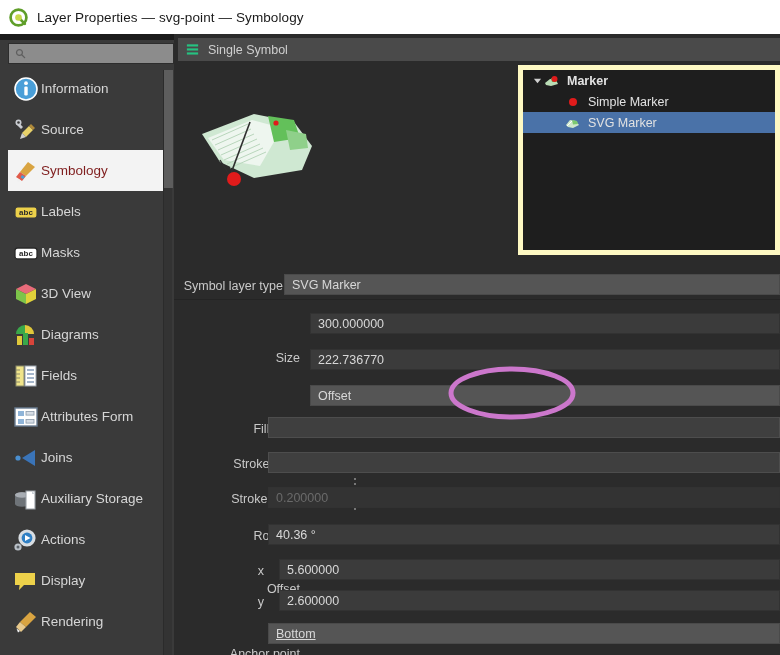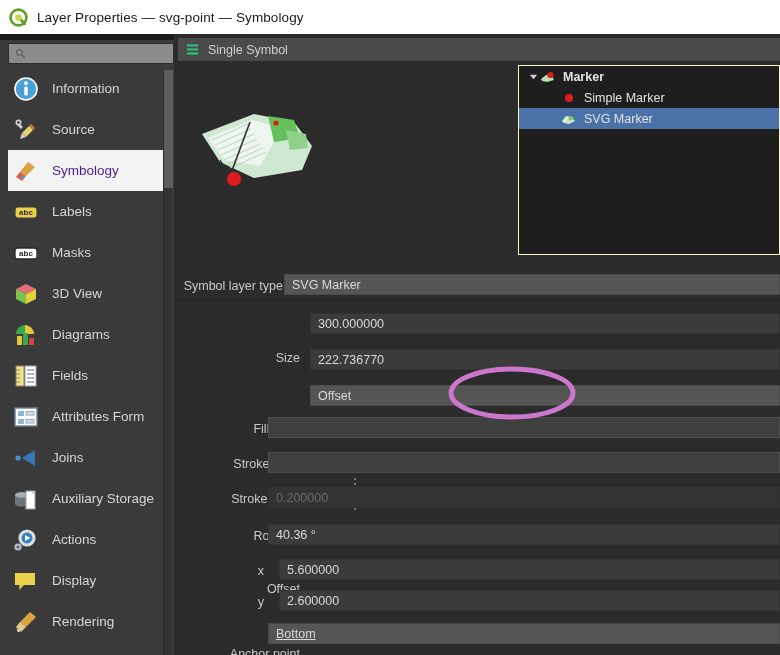--- a/index.html
+++ b/index.html
@@ -39,23 +39,23 @@
     color: #2a2a2a; width: 130px;
   }
   .navlist {
     position: absolute; left: 8px; top: 28px; width: 155px; height: 593px;
     overflow: hidden; background: #3a3a3a;
   }
   .navitem {
     position: relative; height: 41px; display: flex; align-items: center;
     padding-left: 5px; color: #d6d6d6; font-size: 13.5px;
   }
-  .navitem.selected { background: #f3f3f3; color: #4c1d95; }
+  .navitem.selected { background: #f3f3f3; color: #7f1d1d; }
   .navicon {
-    width: 26px; height: 26px; flex: 0 0 auto; margin-right: 13px;
+    width: 26px; height: 26px; flex: 0 0 auto; margin-right: 2px;
     display: flex; align-items: center; justify-content: center;
   }
   .navlabel { white-space: nowrap; }
   .sb-track {
     position: absolute; left: 163px; top: 30px; width: 9px; height: 588px;
     background: #333333; border-left: 1px solid #2b2b2b;
   }
   .sb-thumb {
     position: absolute; left: 0; top: 0; width: 9px; height: 118px;
     background: #5d5d5d;
@@ -76,21 +76,21 @@
   .preview-pane {
     position: absolute; left: 4px; top: 31px; width: 258px; height: 190px;
     background: #2b2b2b;
   }
   .preview-img {
     position: absolute; left: 12px; top: 35px; width: 138px; height: 100px;
   }
 
   .layertree {
     position: absolute; left: 344px; top: 31px; width: 262px; height: 190px;
-    background: #1e1e1e; border: 1px solid #fef9c3;
+    background: #1e1e1e; border: 5px solid #fef9c3;
   }
   .treerow {
     position: relative; height: 21px; display: flex; align-items: center;
     color: #e2e2e2; font-size: 12.5px;
   }
   .treerow.selected { background: #4a72a8; }
   .tw-arrow {
     width: 13px; margin-left: 8px; flex: 0 0 auto;
     display: flex; align-items: center; justify-content: center;
   }

